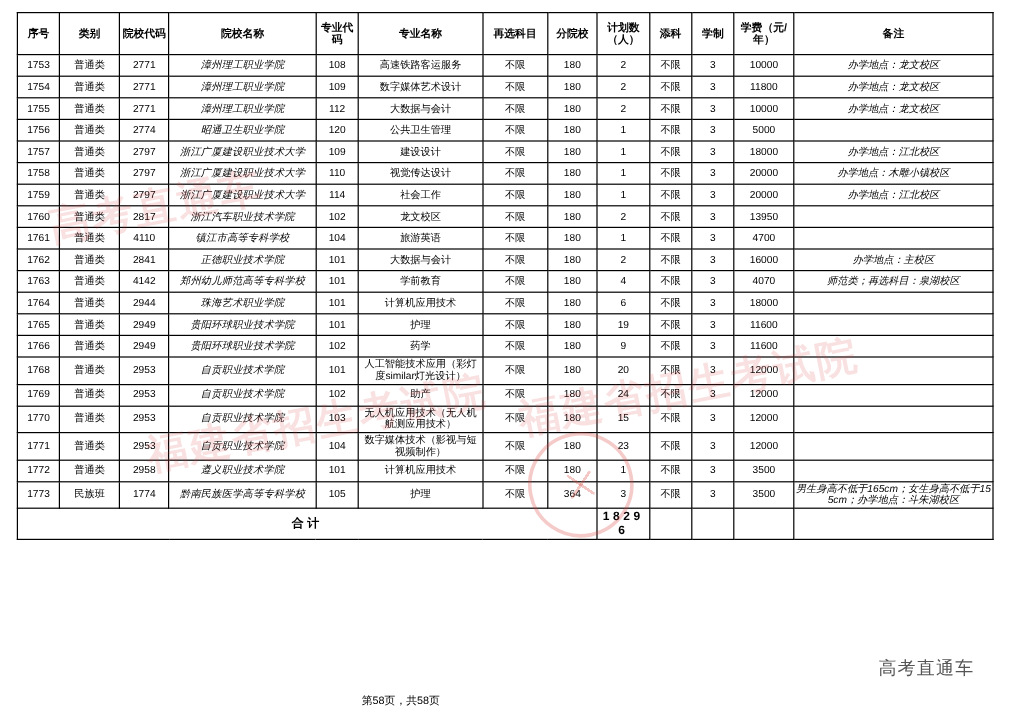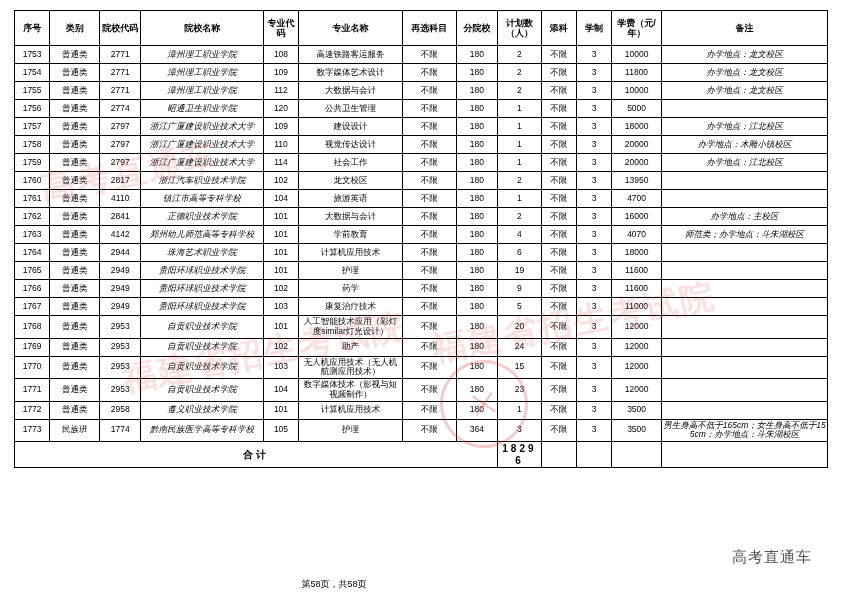--- a/index.html
+++ b/index.html
@@ -360,21 +360,21 @@
             <td>4142</td>
             <td class="name-cell">郑州幼儿师范高等专科学校</td>
             <td>101</td>
             <td class="major-cell">学前教育</td>
             <td>不限</td>
             <td>180</td>
             <td>4</td>
             <td>不限</td>
             <td>3</td>
             <td>4070</td>
-            <td class="note-cell">师范类；办学地点：斗朱湖校区</td>
+            <td class="note-cell">师范类；再选科目：泉湖校区</td>
           </tr>
           <tr>
             <td>1764</td>
             <td>普通类</td>
             <td>2944</td>
             <td class="name-cell">珠海艺术职业学院</td>
             <td>101</td>
             <td class="major-cell">计算机应用技术</td>
             <td>不限</td>
             <td>180</td>
@@ -405,35 +405,20 @@
             <td>2949</td>
             <td class="name-cell">贵阳环球职业技术学院</td>
             <td>102</td>
             <td class="major-cell">药学</td>
             <td>不限</td>
             <td>180</td>
             <td>9</td>
             <td>不限</td>
             <td>3</td>
             <td>11600</td>
-            <td class="note-cell"></td>
-          </tr>
-          <tr>
-            <td>1767</td>
-            <td>普通类</td>
-            <td>2949</td>
-            <td class="name-cell">贵阳环球职业技术学院</td>
-            <td>103</td>
-            <td class="major-cell">康复治疗技术</td>
-            <td>不限</td>
-            <td>180</td>
-            <td>5</td>
-            <td>不限</td>
-            <td>3</td>
-            <td>11000</td>
             <td class="note-cell"></td>
           </tr>
           <tr class="tall">
             <td>1768</td>
             <td>普通类</td>
             <td>2953</td>
             <td class="name-cell">自贡职业技术学院</td>
             <td>101</td>
             <td class="major-cell">人工智能技术应用（彩灯度similar灯光设计）</td>
             <td>不限</td>

